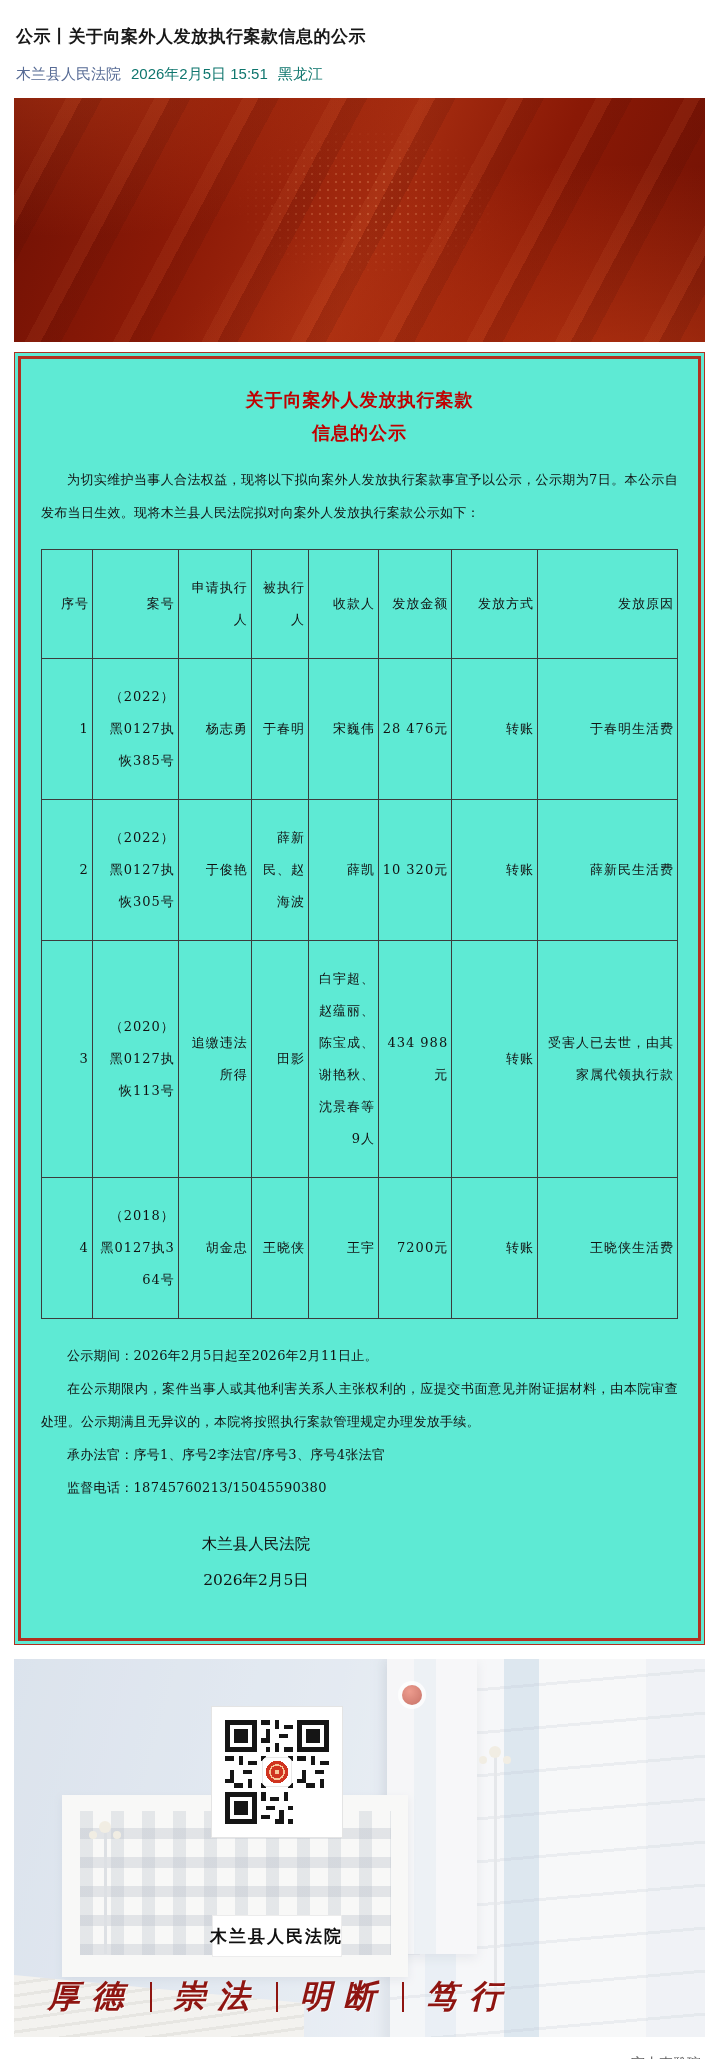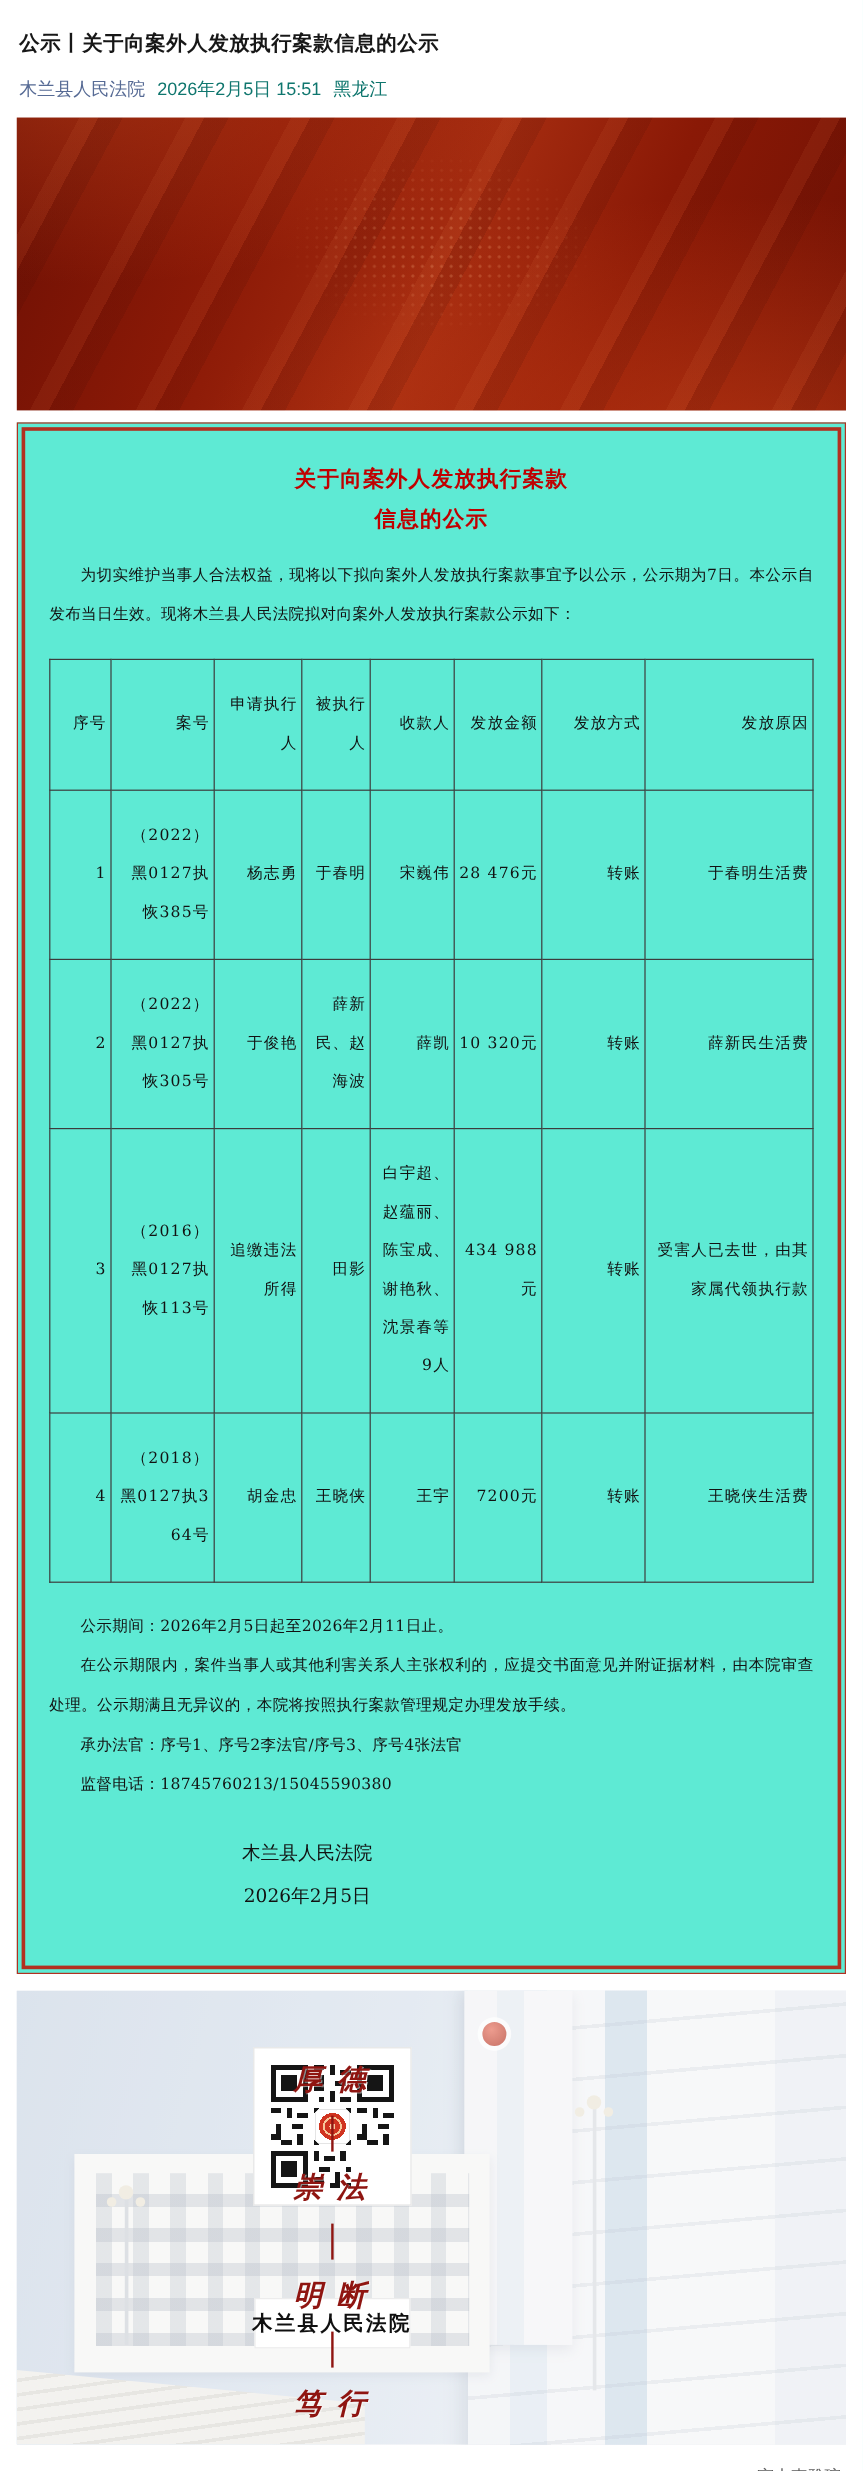--- a/index.html
+++ b/index.html
@@ -133,23 +133,22 @@
     width: 130px; height: 42px; background:#fff; border:1px solid #ececec;
     display:flex; align-items:center; justify-content:center;
     font-family: "DejaVu Serif", "Liberation Serif", serif;
     font-weight:bold; font-size:17px; letter-spacing:2px; color:#101010;
     white-space:nowrap;
   }
   .motto {
     position:absolute; left:38%; bottom:18px; transform: translateX(-50%);
     display:flex; align-items:center; gap:14px; white-space:nowrap;
     font-family: Liberation Mono, monospace;
-    font-weight:bold; font-style: italic; font-size:24px; color:#8f1511;
+    font-weight:bold; font-style: italic; font-size:32px; color:#8f1511;
     text-shadow: 1px 1px 0 rgba(255,255,255,.5);
-    flex-direction: column;
   }
   .motto .word { letter-spacing: 12px; padding-left:8px; }
   .motto .bar { width:2px; height:30px; background:#8f1511; }
   
   .credits { margin: 12px 18px 0 11px; text-align:right; font-size:14px; color:#5c5c5c; line-height:29px; }
   .qr-svg { shape-rendering: crispEdges; }
 </style>
 </head>
 <body>
 
@@ -213,21 +212,21 @@
         <td>（2022）黑0127执恢305号</td>
         <td>于俊艳</td>
         <td>薛新民、赵海波</td>
         <td>薛凯</td>
         <td>10 320元</td>
         <td>转账</td>
         <td>薛新民生活费</td>
       </tr>
       <tr>
         <td>3</td>
-        <td>（2016）黑0127执恢113号</td>
+        <td>（2020）黑0127执恢113号</td>
         <td>追缴违法所得</td>
         <td>田影</td>
         <td>白宇超、赵蕴丽、陈宝成、谢艳秋、沈景春等9人</td>
         <td>434 988元</td>
         <td>转账</td>
         <td>受害人已去世，由其家属代领执行款</td>
       </tr>
       <tr>
         <td>4</td>
         <td>（2018）黑0127执364号</td>

